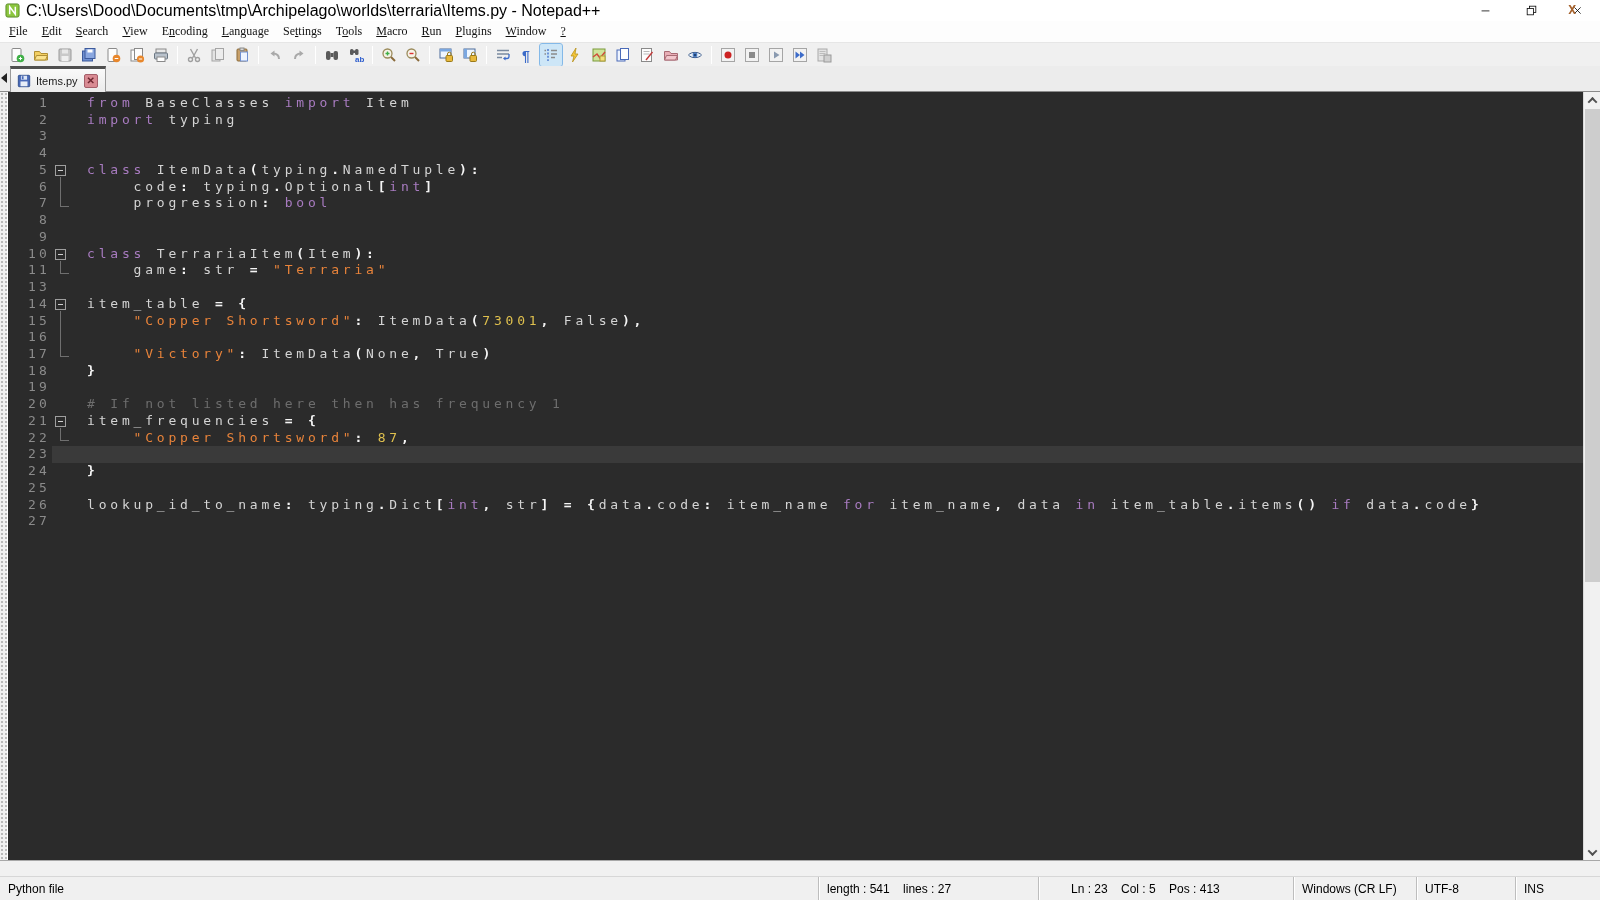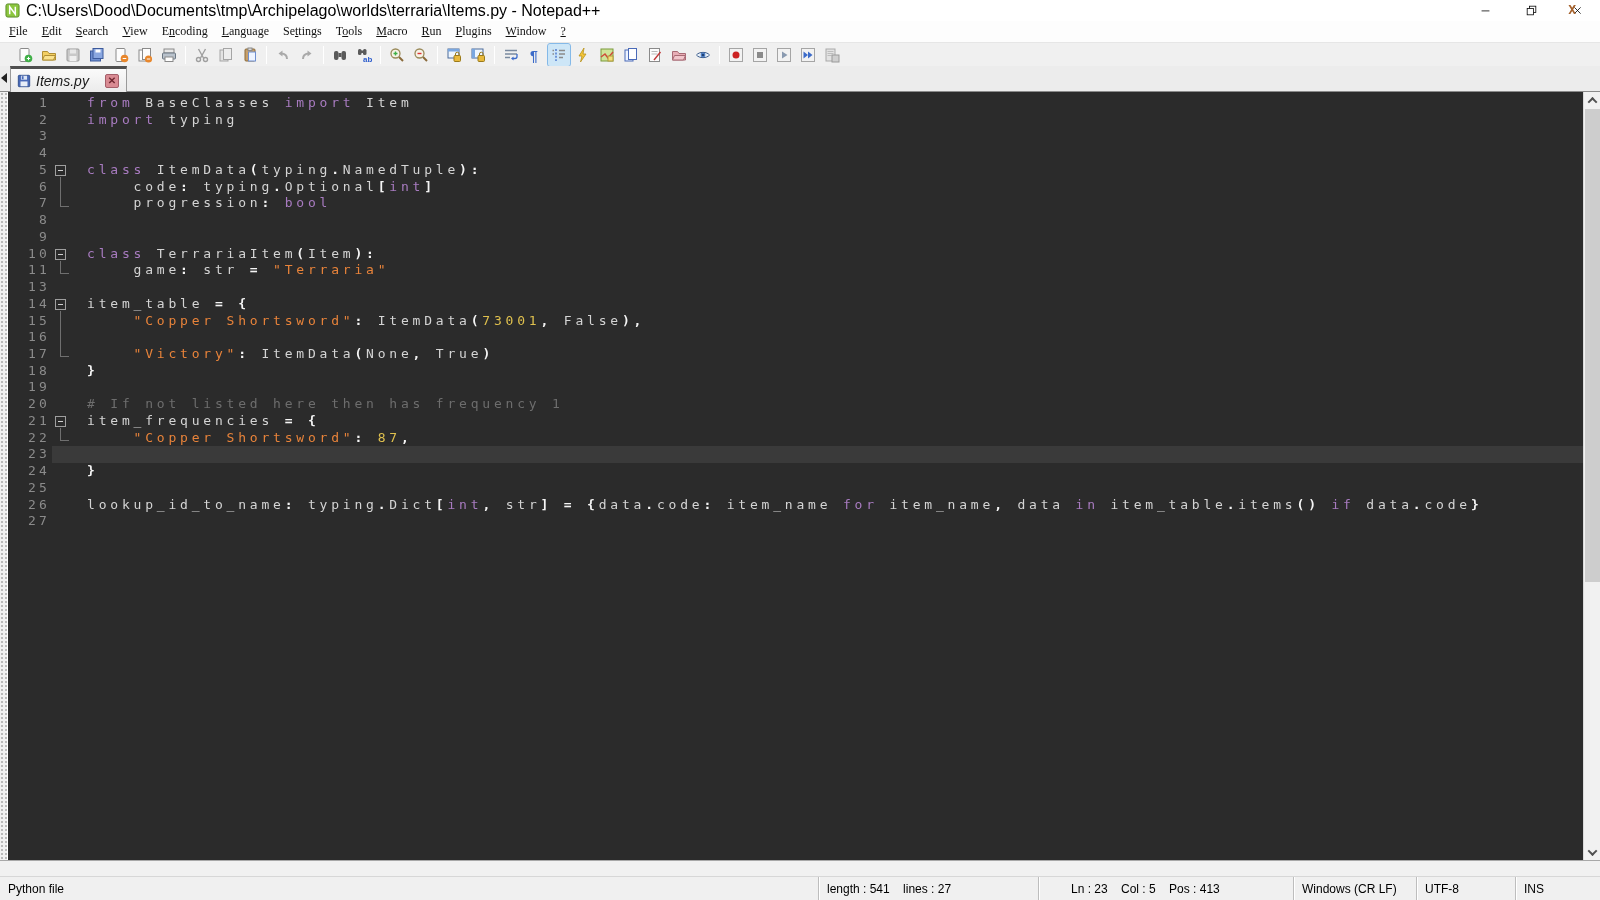--- a/index.html
+++ b/index.html
@@ -20,35 +20,35 @@
   .menubar { position:absolute; left:0; top:21px; width:1600px; height:21px;
              background:#fdfdfd; display:flex; align-items:center; padding-left:2px; }
   .menu-item { font-size:12px; color:#111; padding:2px 7px; white-space:pre; cursor:default;font-family:Liberation Serif, serif; }
   .menu-item u { text-decoration:underline; }
   .menu-close-x { position:absolute; right:24px; top:2px; font-size:13px; font-weight:bold;
                   color:#a5622d; font-family:"DejaVu Sans Mono", monospace; }
 
   
   .toolbar { position:absolute; left:0; top:42px; width:1600px; height:24px;
              background:#f0f0f0; border-top:1px solid #e6e6e6; display:flex;
-             align-items:center; padding-left:13px; }
+             align-items:center; padding-left:5px; }
   .tb-btn { width:22px; height:22px; display:flex; align-items:center; justify-content:center;
             margin:0 1px; border-radius:2px; }
   .tb-btn svg { width:16px; height:16px; }
   .tb-btn.active { background:#cde6f7; outline:1px solid #84b9e8; }
   .tb-sep { width:1px; height:18px; background:#c9c9c9; border-right:1px solid #fff; margin:0 4px; }
 
   
   .tabbar { position:absolute; left:0; top:66px; width:1600px; height:26px;
             background:#ececec; border-bottom:1px solid #8a8a8a; }
   .tab { position:absolute; left:10px; top:0; height:26px; display:flex; align-items:center;
          padding:0 7px 0 6px; background:linear-gradient(#fafafa,#ebebeb);
          border-left:1px solid #9a9a9a; border-right:1px solid #9a9a9a;
          border-top:3px solid #4f4f4f; }
-  .tab-label { font-size:14px; color:#1a1a1a; margin:0 16px 0 5px; white-space:nowrap;font-style:italic; }
+  .tab-label { font-size:11px; color:#1a1a1a; margin:0 6px 0 5px; white-space:nowrap; }
   .tab-save-icon svg { width:14px; height:14px; display:block; }
   .tab-close { width:14px; height:14px; background:#d98b93; border:1px solid #a55f6a;
                border-radius:2px; display:flex; align-items:center; justify-content:center;
                font-size:10px; font-weight:bold; color:#6e2630; line-height:1; }
   .edge-arrow { position:absolute; width:0; height:0; }
   .edge-arrow.up-left  { left:1px; top:73px; border-top:5px solid transparent;
        border-bottom:5px solid transparent; border-right:6px solid #222; }
   .edge-arrow.down-left{ left:1px; top:862px; border-top:5px solid transparent;
        border-bottom:5px solid transparent; border-left:6px solid #222; }
 

